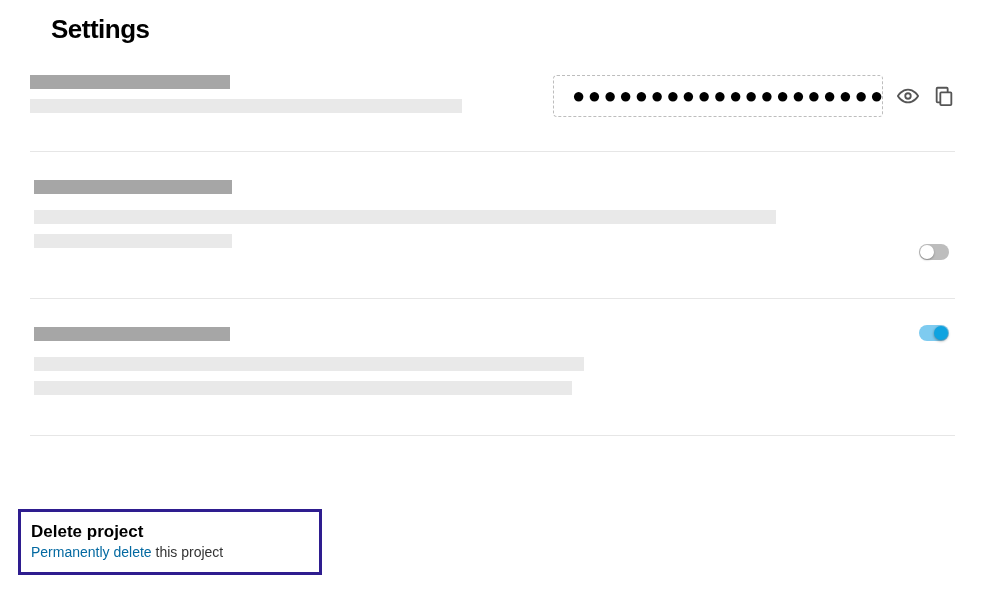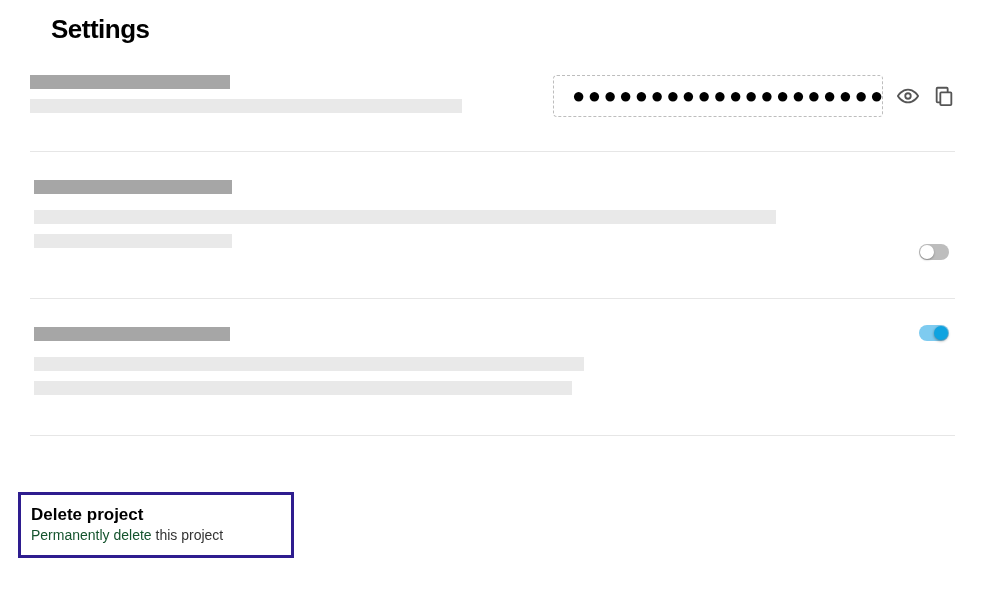--- a/index.html
+++ b/index.html
@@ -116,36 +116,36 @@
   }
   .toggle-wrap2 {
     position: absolute;
     right: 6px;
     top: 26px;
   }
 
   .delete-box {
     position: absolute;
     left: 18px;
-    top: 492px;
+    top: 509px;
     border: 3px solid #2e1d8f;
     padding: 10px 12px 12px 10px;
-    width: 276px;
+    width: 304px;
   }
   .delete-title {
     font-size: 17px;
     font-weight: 800;
     margin-bottom: 2px;
   }
   .delete-sub {
     font-size: 14px;
     color: #333;
   }
   .delete-sub .link {
-    color: #14532d;
+    color: #0369a1;
     text-decoration: none;
   }
 </style>
 </head>
 <body>
 
 <div class="page">
   <h1>Settings</h1>
 
   <div class="section first">

